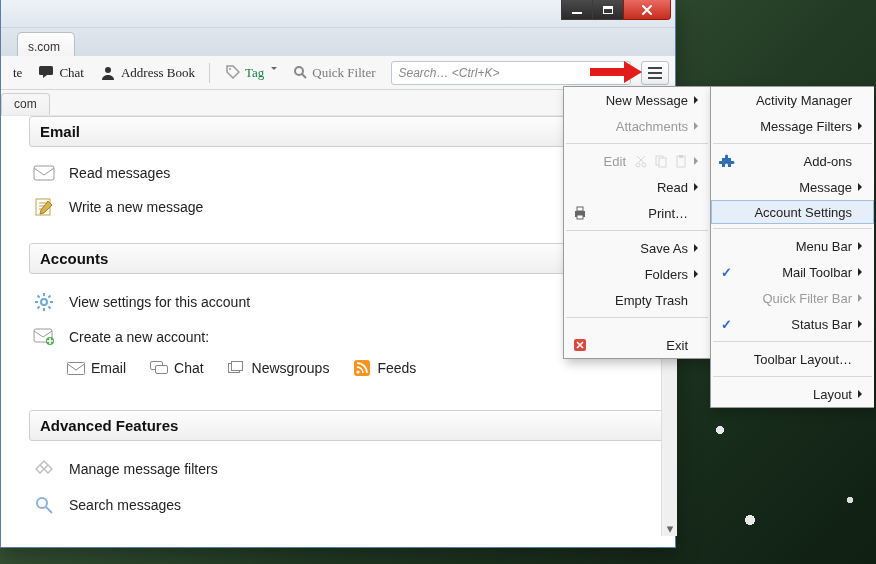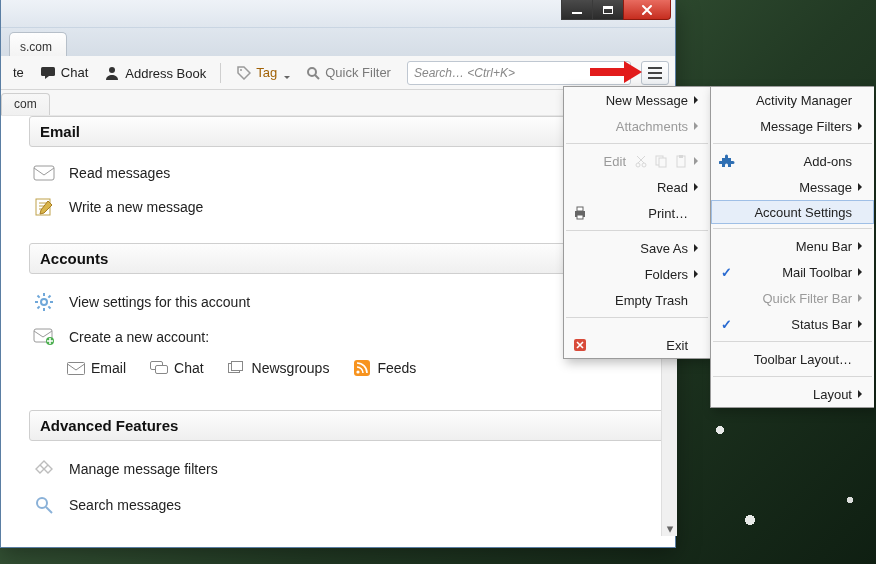--- a/index.html
+++ b/index.html
@@ -58,37 +58,37 @@
     border-color:#8e1a0f;
     border-bottom-right-radius:4px;
   }
   .win-btn.close svg{ width:12px;height:12px; }
 
   
   .tabbar {
     height: 28px;
     background: linear-gradient(to bottom,#dfe6ee,#d5dde6);
     display:flex; align-items:flex-end;
-    padding-left:8px;
+    padding-left:16px;
   }
   .tab {
     height:24px; padding:4px 14px 0 10px;
     background:linear-gradient(to bottom,#fefefe,#f3f3f3);
     border:1px solid #b6bfc9; border-bottom:none;
     border-top-left-radius:5px; border-top-right-radius:5px;
     font-size:12px; color:#333;
     display:flex;align-items:center;
   }
 
   
   .toolbar{
     height:34px;background:#f7f7f7;border-bottom:1px solid #d6d6d6;
     display:flex;align-items:center;gap:4px;padding:0 6px;
   }
-  .tb-item{display:flex;align-items:flex-end;gap:5px;padding:3px 6px;border-radius:3px;color:#222;}
+  .tb-item{display:flex;align-items:flex-start;gap:5px;padding:3px 6px;border-radius:3px;color:#222;font-family:Liberation Serif, serif;}
   .tb-sep{width:1px;height:20px;background:#cfcfcf;margin:0 4px;}
   .tb-label{font-size:13px;}
   .tb-dd{margin-left:2px;}
   .tb-dd::after{content:"";display:inline-block;border:3px solid transparent;border-top-color:#666;margin-left:2px;transform:translateY(2px);}
   .search-box{
     flex:1;display:flex;align-items:center;height:24px;
     border:1px solid #bfc7d1;border-radius:3px;background:#fff;
     padding:0 6px;color:#888;font-style:italic;font-size:12px;
     margin:0 6px;
   }
@@ -212,21 +212,21 @@
           <path d="M2 15c0-3.5 3-5 6-5s6 1.5 6 5" fill="#333"></path>
         </svg>
       <span class="tb-label">Address Book</span>
     </div>
     <div class="tb-sep"></div>
     <div class="tb-item tb-dd">
       <svg width="14" height="14" viewBox="0 0 14 14">
           <path d="M1 1h6l6 6-6 6-6-6z" fill="none" stroke="#9a9a9a" stroke-width="1.5"></path>
           <circle cx="4" cy="4" r="1" fill="#9a9a9a"></circle>
         </svg>
-      <span class="tb-label" style="color:#a16207;">Tag</span>
+      <span class="tb-label" style="color:#15803d;">Tag</span>
     </div>
     <div class="tb-item">
       <svg width="14" height="14" viewBox="0 0 14 14">
           <circle cx="6" cy="6" r="4" fill="none" stroke="#888" stroke-width="2"></circle>
           <line x1="9" y1="9" x2="13" y2="13" stroke="#888" stroke-width="2"></line>
         </svg>
       <span class="tb-label" style="color:#7a7a7a;">Quick Filter</span>
     </div>
     <div class="search-box">
       <span>Search… &lt;Ctrl+K&gt;</span>

